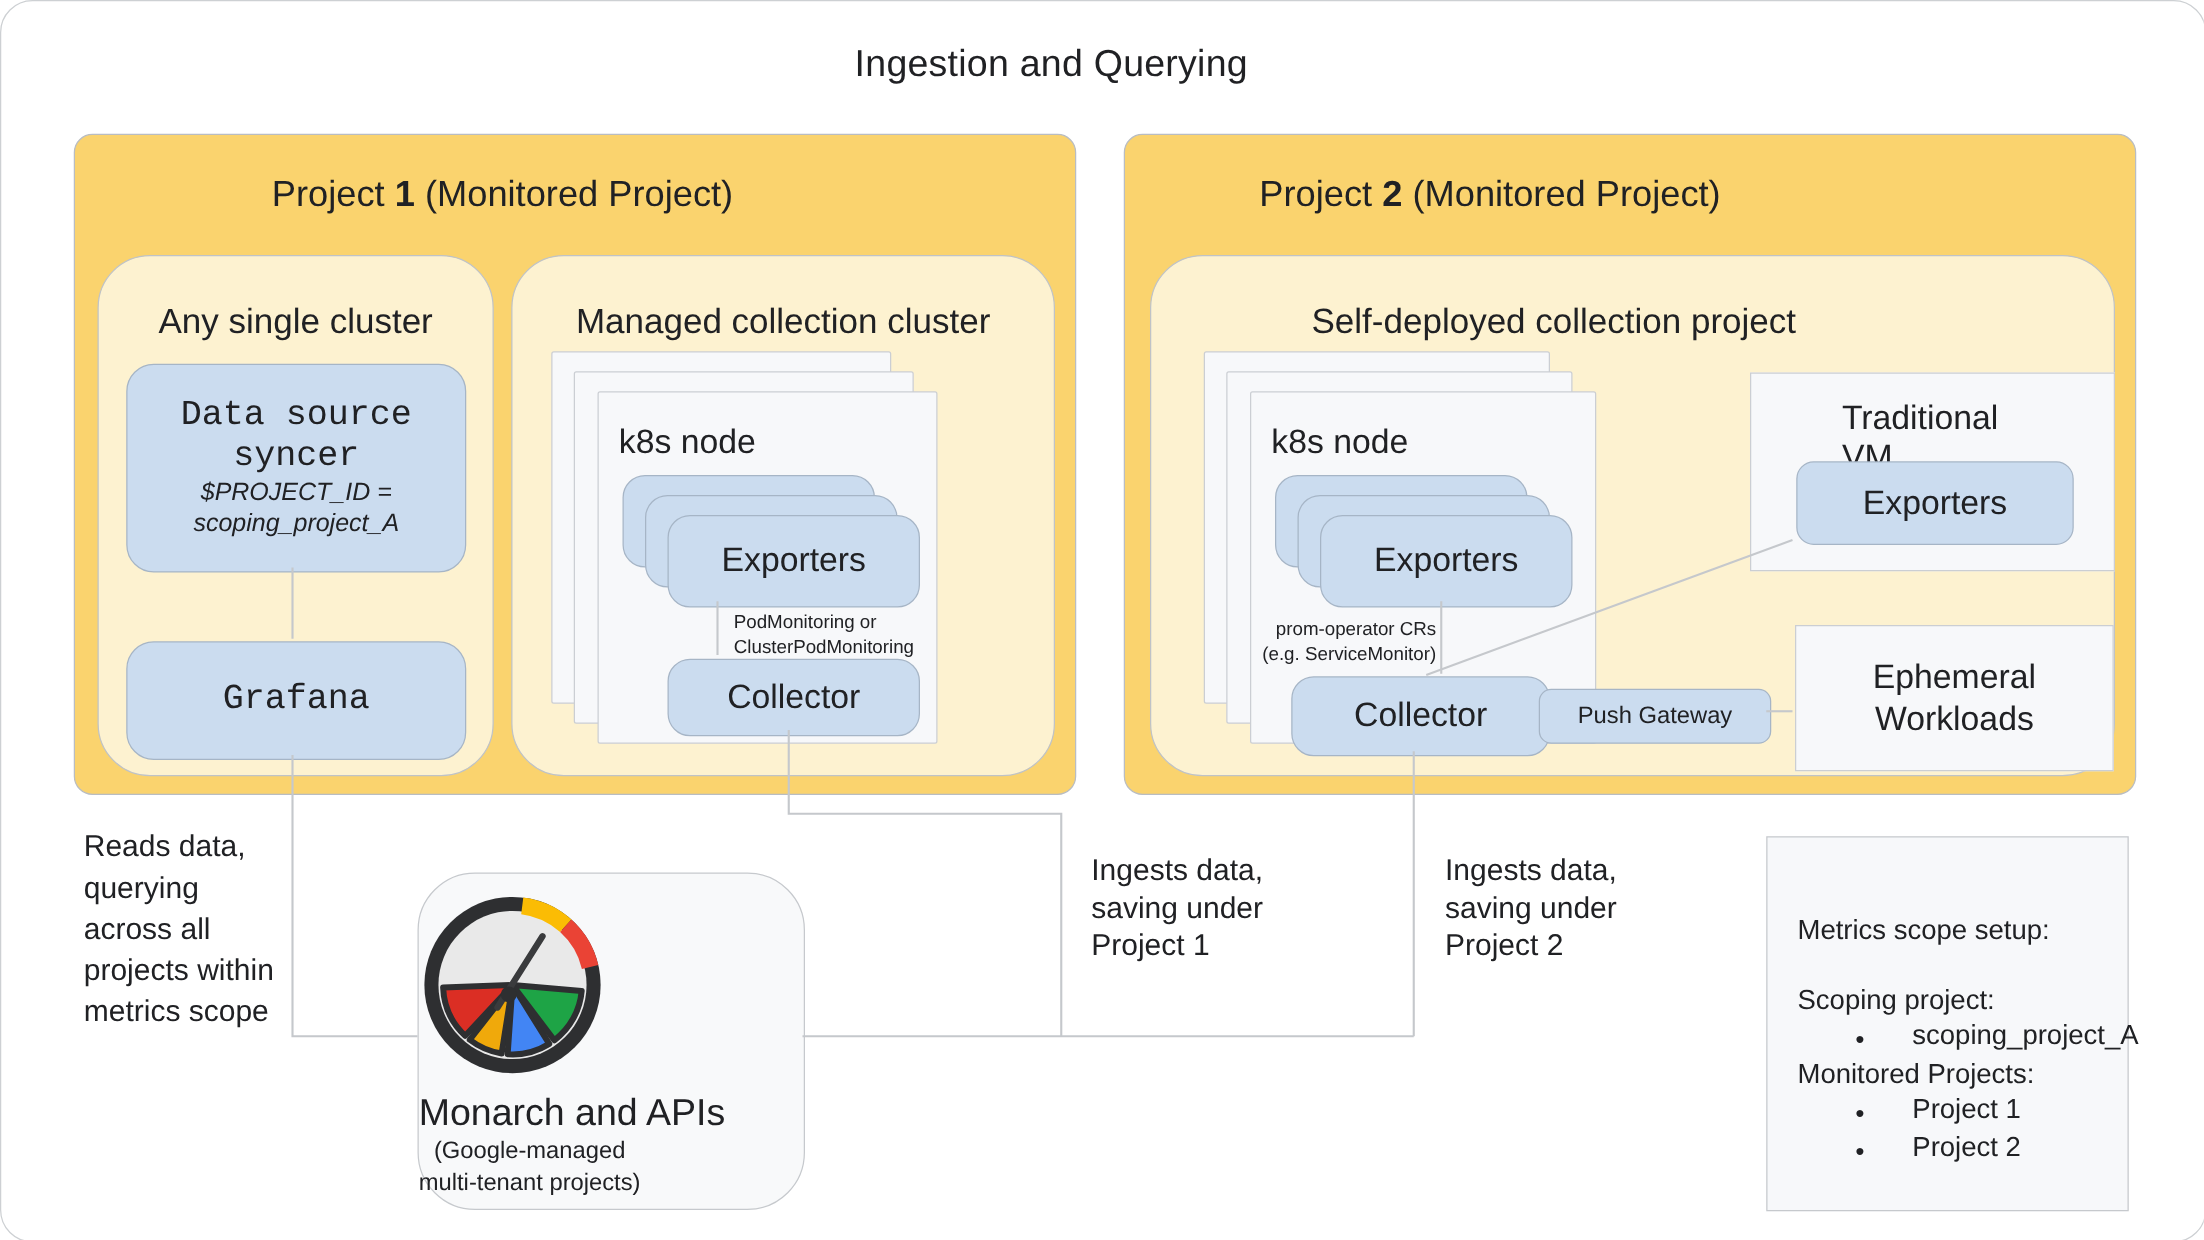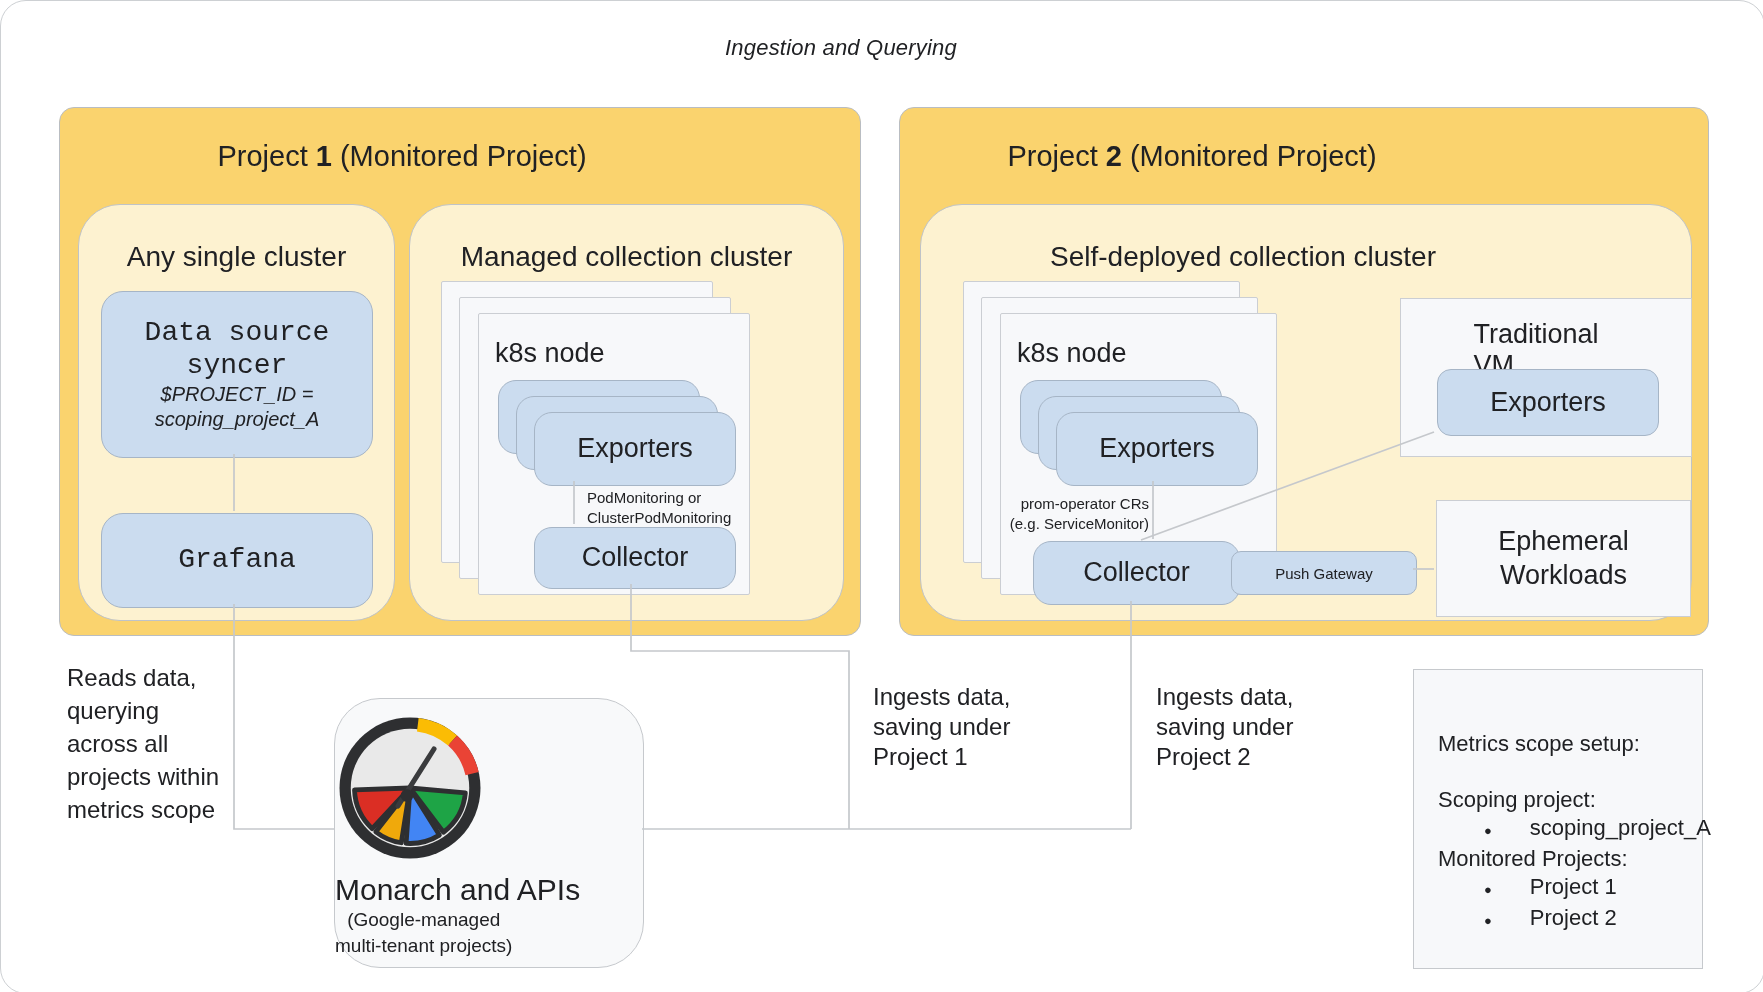--- a/index.html
+++ b/index.html
@@ -1,19 +1,19 @@
 <!DOCTYPE html>
 <html><head>
 <meta charset="utf-8">
 <style>
   html,body{margin:0;padding:0;background:#fff;}
   .canvas{position:relative;width:1763px;height:992px;background:#ffffff;
           border:1px solid #CDD0D3;border-radius:26px;overflow:hidden;
           font-family:"Liberation Sans","DejaVu Sans",sans-serif;color:#202124;}
-  .title{position:absolute;font-size:22px;letter-spacing:.2px;transform:translateX(-50%);white-space:nowrap;font-style:italic;}
+  .title{position:absolute;font-size:30px;letter-spacing:.2px;transform:translateX(-50%);white-space:nowrap;}
   .gold{position:absolute;background:#FAD36E;border:1.6px solid #B9BDC2;border-radius:15px;}
   .gold-header{position:absolute;font-size:29px;transform:translateX(-50%);white-space:nowrap;}
   .cluster{position:absolute;background:#FDF2D0;border:1.4px solid #BFC3C7;border-radius:42px;}
   .cluster-label{position:absolute;font-size:28px;white-space:nowrap;}
   .center-x{left:50%;transform:translateX(-50%);}
   .blue{position:absolute;background:#CBDCEF;border:1.4px solid #A6B5C6;border-radius:18px;
         display:flex;flex-direction:column;align-items:center;justify-content:center;text-align:center;}
   .blue-big{border-radius:22px;}
   .blue .main{font-size:28px;line-height:1.15;font-family:Liberation Mono, monospace;}
   .blue .main27{font-size:27px;line-height:1.1;}
@@ -83,21 +83,21 @@
           <div class="main27">Collector</div>
         </div>
       </div>
     </div>
   </div>
 
   <div class="gold" style="left:898px;top:106px;width:808px;height:527px;">
     <div class="gold-header" style="left:292px;top:32px;"><span>Project </span><b>2</b><span> (Monitored Project)</span></div>
 
     <div class="cluster" style="left:20px;top:96px;width:770px;height:415px;">
-      <div class="cluster-label" style="left:322px;top:36px;transform:translateX(-50%);">Self-deployed collection cluster</div>
+      <div class="cluster-label" style="left:322px;top:36px;transform:translateX(-50%);">Self-deployed collection project</div>
 
       <div class="card" style="left:42px;top:76px;width:275px;height:280px;"></div>
       <div class="card" style="left:60px;top:92px;width:275px;height:280px;"></div>
       <div class="card" style="left:79px;top:108px;width:275px;height:280px;">
         <div class="k8s-label" style="left:16px;top:24px;">k8s node</div>
 
         <div class="blue" style="left:19px;top:66px;width:200px;height:72px;"></div>
         <div class="blue" style="left:37px;top:82px;width:200px;height:72px;"></div>
         <div class="blue" style="left:55px;top:98px;width:200px;height:72px;">
           <div class="main27">Exporters</div>
@@ -106,21 +106,21 @@
         <div class="tiny" style="left:-10px;top:180px;width:158px;text-align:right;">
           <div>prom-operator CRs</div>
           <div>(e.g. ServiceMonitor)</div>
         </div>
       </div>
 
       <div class="blue" style="left:112px;top:336px;width:205px;height:62px;">
         <div class="main27">Collector</div>
       </div>
       <div class="blue" style="left:310px;top:346px;width:184px;height:42px;border-radius:10px;">
-        <div style="font-size:15px;">Push Gateway</div>
+        <div style="font-size:19px;">Push Gateway</div>
       </div>
 
       <div class="whitebox" style="left:479px;top:93px;width:290px;height:157px;">
         <div class="k8s-label center-x" style="top:20px;position:absolute;">Traditional VM</div>
         <div class="blue" style="left:36px;top:70px;width:220px;height:65px;border-radius:14px;">
           <div class="main27">Exporters</div>
         </div>
       </div>
 
       <div class="whitebox" style="left:515px;top:295px;width:253px;height:115px;text-align:center;">

